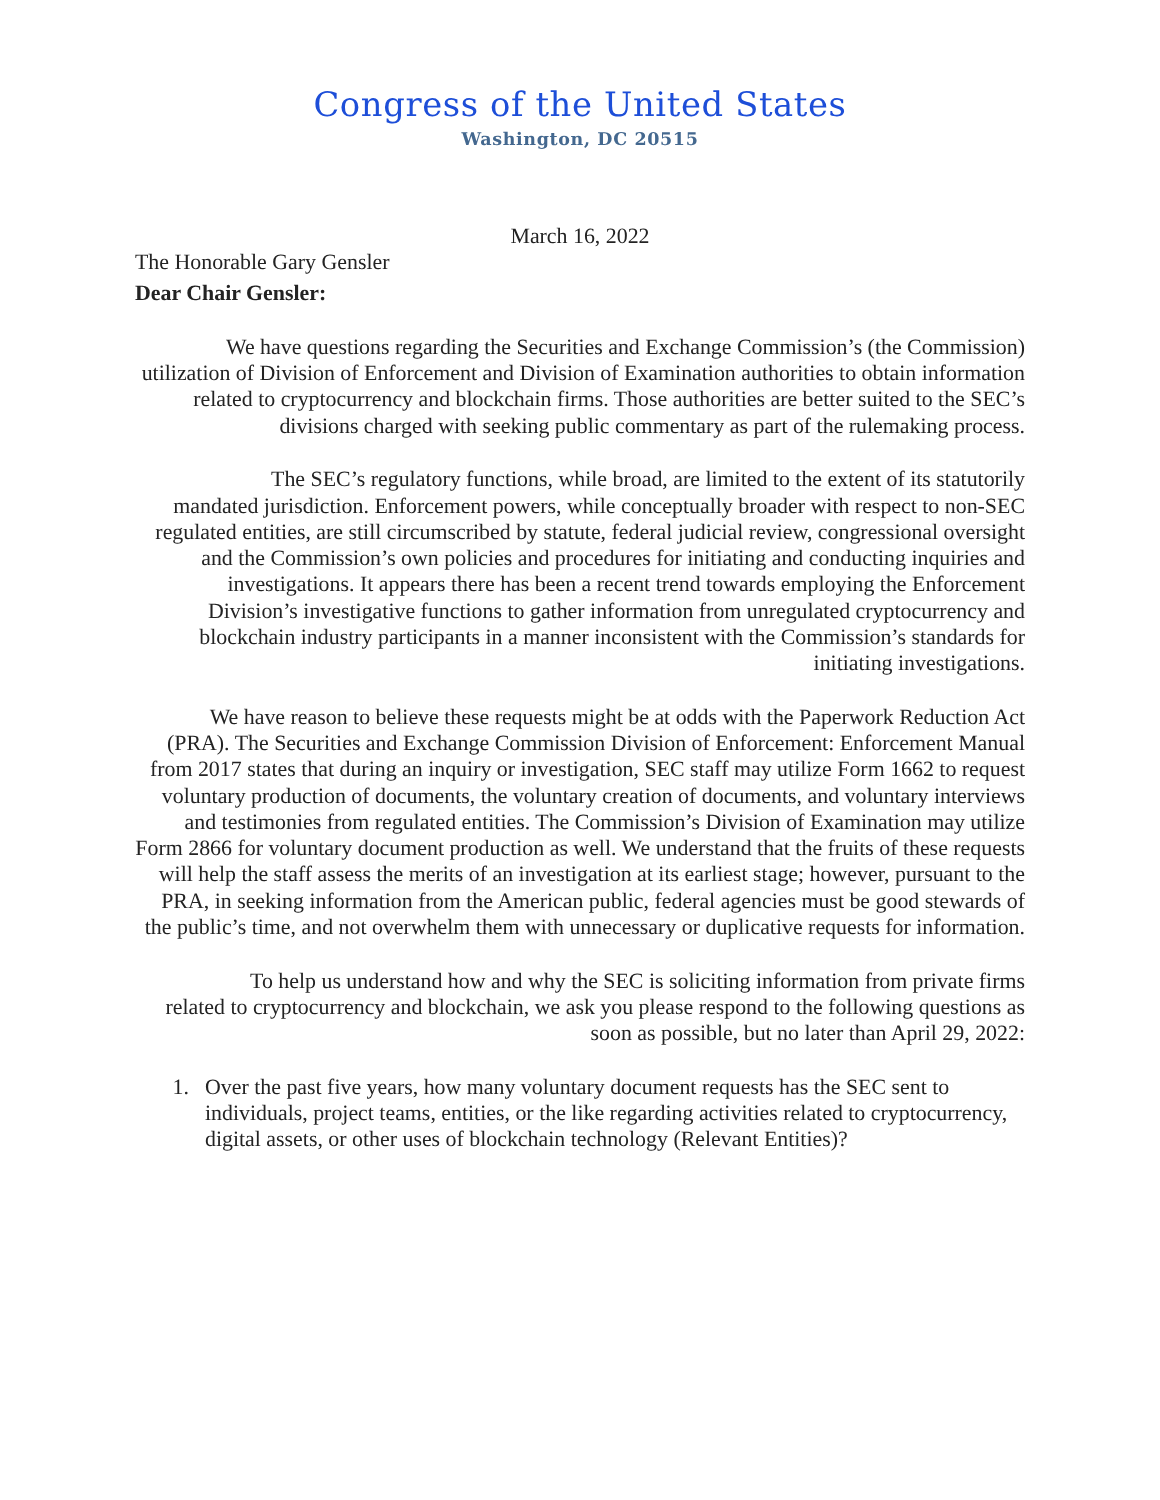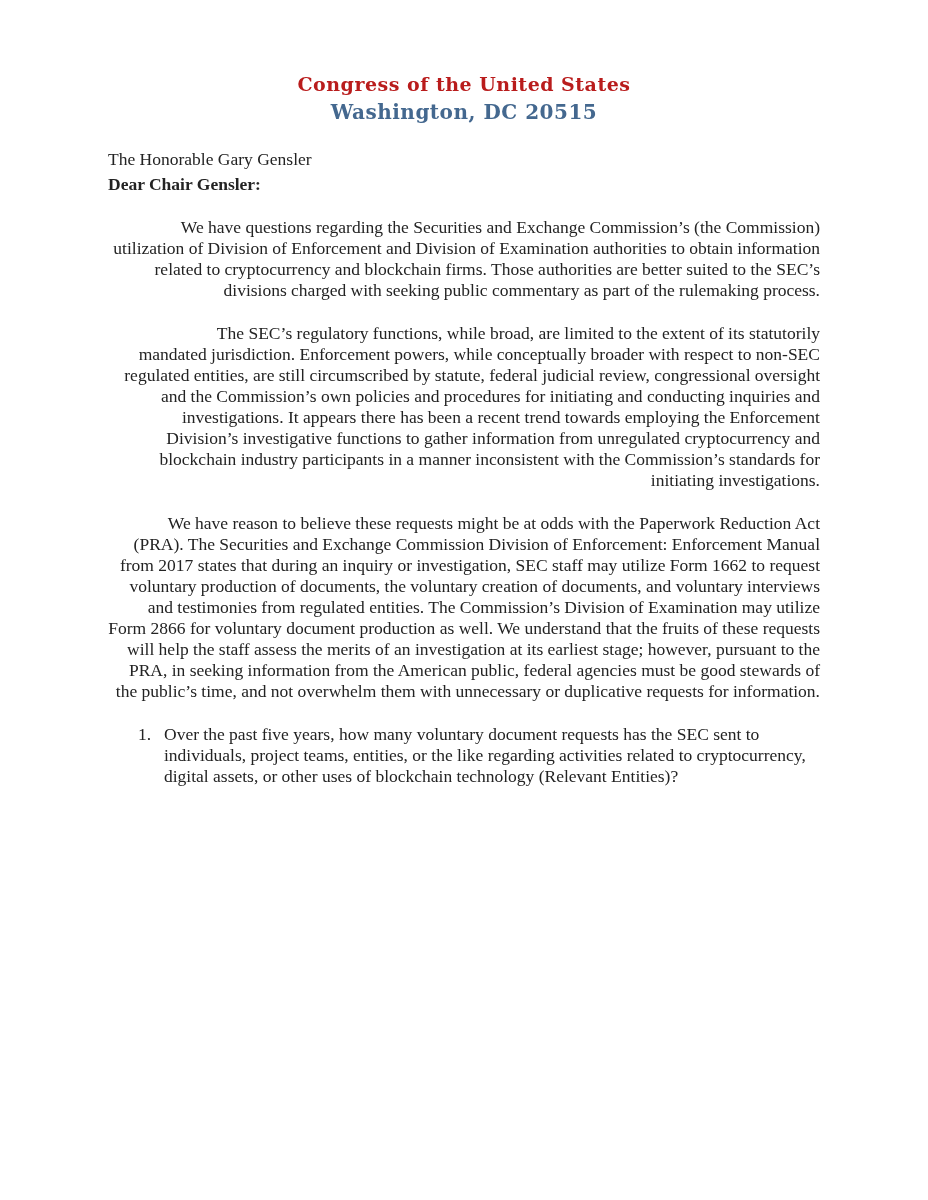--- a/index.html
+++ b/index.html
@@ -19,40 +19,39 @@
     font-size: 17.5px;
     line-height: 21px;
     color: #232323;
     overflow: hidden;
   }
   .letterhead {
     text-align: center;
   }
   .lh-title {
     font-family: "DejaVu Serif", serif;
-    font-weight: 700;
-    font-size: 19px;
+    font-weight: 400;
+    font-size: 27px;
     line-height: 33px;
     letter-spacing: 0.5px;
-    color: #b91c1c;
+    color: #1d4ed8;
   }
   .lh-sub {
     font-family: "DejaVu Serif", serif;
     font-weight: 700;
-    font-size: 20px;
+    font-size: 14px;
     line-height: 23px;
     letter-spacing: 0.5px;
     color: #44688f;
   }
   .date-line {
     text-align: center;
     margin-top: 54px;
   }
   .recipient {
-    margin-top: 25px;
   }
   .recipient div {
     line-height: 21px;
   }
   .salutation {
     margin-top: 4px;
     font-weight: bold;
   }
   p.body-par {
     margin: 22px 0 0 0;
@@ -76,33 +75,35 @@
 </head>
 <body>
 
 <div class="page">
 
   <div class="letterhead">
     <div class="lh-title">Congress of the United States</div>
     <div class="lh-sub">Washington, DC 20515</div>
   </div>
 
+  <div class="date-line">March 16, 2022</div>
 
   <div class="recipient">
     <div>The Honorable Gary Gensler</div>
   </div>
 
   <div class="salutation">Dear Chair Gensler:</div>
 
   <p class="body-par">We have questions regarding the Securities and Exchange Commission’s (the Commission) utilization of Division of Enforcement and Division of Examination authorities to obtain information related to cryptocurrency and blockchain firms. Those authorities are better suited to the SEC’s divisions charged with seeking public commentary as part of the rulemaking process.</p>
 
   <p class="body-par">The SEC’s regulatory functions, while broad, are limited to the extent of its statutorily mandated jurisdiction. Enforcement powers, while conceptually broader with respect to non-SEC regulated entities, are still circumscribed by statute, federal judicial review, congressional oversight and the Commission’s own policies and procedures for initiating and conducting inquiries and investigations. It appears there has been a recent trend towards employing the Enforcement Division’s investigative functions to gather information from unregulated cryptocurrency and blockchain industry participants in a manner inconsistent with the Commission’s standards for initiating investigations.</p>
 
   <p class="body-par">We have reason to believe these requests might be at odds with the Paperwork Reduction Act (PRA). The Securities and Exchange Commission Division of Enforcement: Enforcement Manual from 2017 states that during an inquiry or investigation, SEC staff may utilize Form 1662 to request voluntary production of documents, the voluntary creation of documents, and voluntary interviews and testimonies from regulated entities. The Commission’s Division of Examination may utilize Form 2866 for voluntary document production as well. We understand that the fruits of these requests will help the staff assess the merits of an investigation at its earliest stage; however, pursuant to the PRA, in seeking information from the American public, federal agencies must be good stewards of the public’s time, and not overwhelm them with unnecessary or duplicative requests for information.</p>
 
+  <p class="body-par">To help us understand how and why the SEC is soliciting information from private firms related to cryptocurrency and blockchain, we ask you please respond to the following questions as soon as possible, but no later than April 29, 2022:</p>
 
   <div class="q-list">
     <div class="q-item">
       <div class="q-num">1.</div>
       <div class="q-text">Over the past five years, how many voluntary document requests has the SEC sent to individuals, project teams, entities, or the like regarding activities related to cryptocurrency, digital assets, or other uses of blockchain technology (Relevant Entities)?</div>
     </div>
   </div>
 
 </div>
 

